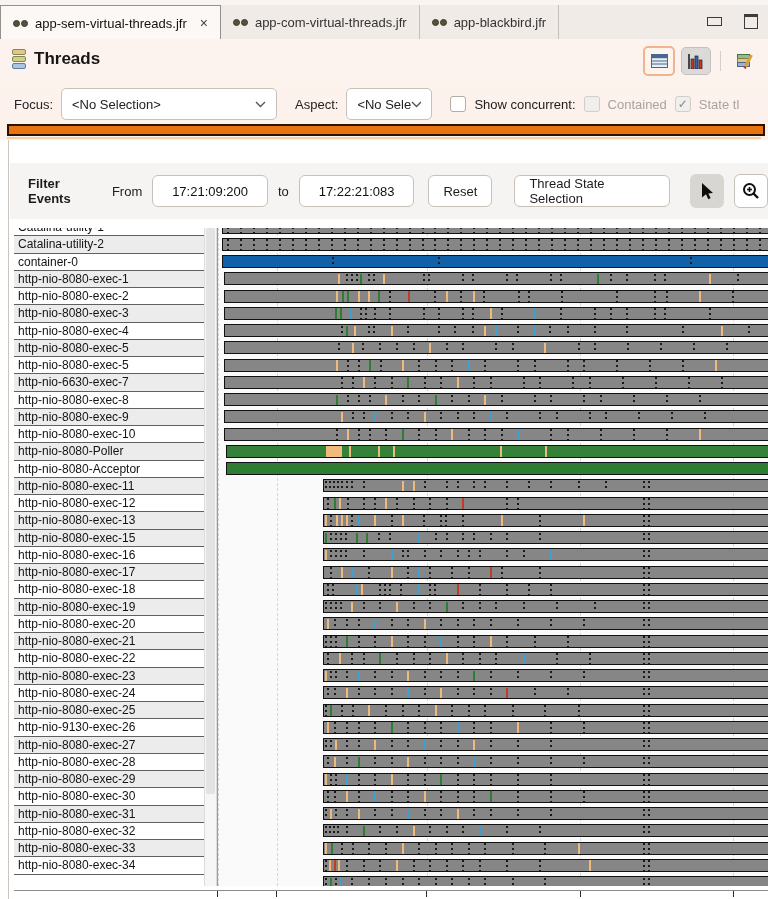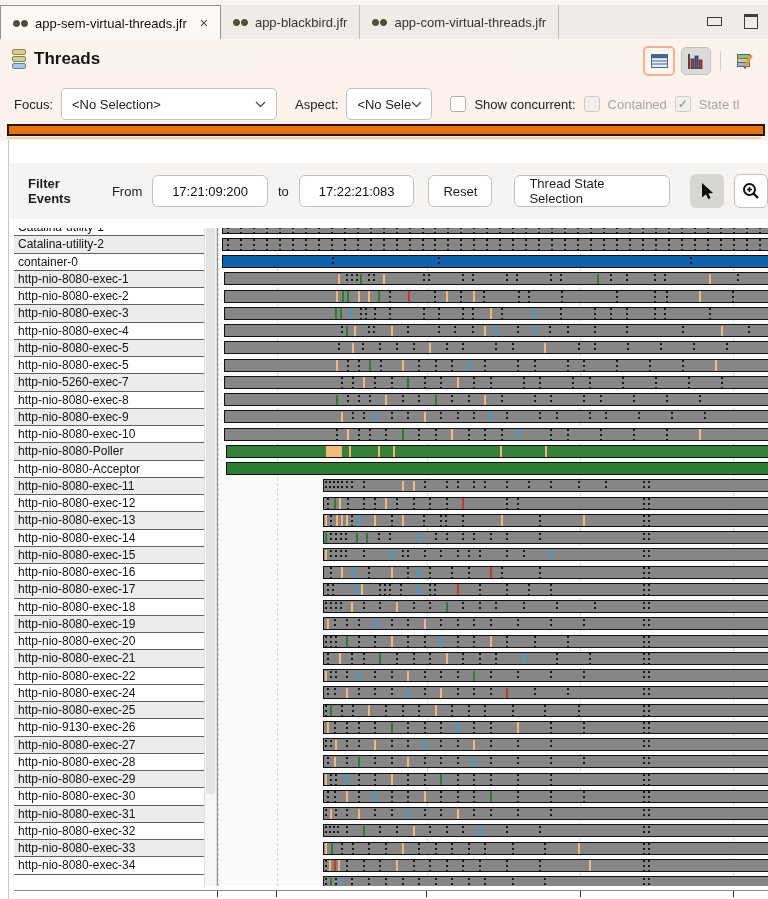--- a/index.html
+++ b/index.html
@@ -86,28 +86,28 @@
           <i></i>
         </span>
       <span>app-sem-virtual-threads.jfr</span>
       <span class="tab-close">×</span>
     </div>
     <div class="tab">
       <span class="jfr-icon">
           <i></i>
           <i></i>
         </span>
-      <span>app-blackbird.jfr</span>
+      <span>app-com-virtual-threads.jfr</span>
     </div>
     <div class="tab">
       <span class="jfr-icon">
           <i></i>
           <i></i>
         </span>
-      <span>app-com-virtual-threads.jfr</span>
+      <span>app-blackbird.jfr</span>
     </div>
     <div class="win-controls">
       <span class="min-ic"></span>
       <span class="max-ic"></span>
     </div>
   </div>
 
   <div class="view-header">
     <div class="title-row">
       <span class="threads-ic">
@@ -201,38 +201,38 @@
       <div class="list-inner" id="thread-list">
           <div class="list-row">Catalina-utility-1</div>
           <div class="list-row alt">Catalina-utility-2</div>
           <div class="list-row">container-0</div>
           <div class="list-row alt">http-nio-8080-exec-1</div>
           <div class="list-row">http-nio-8080-exec-2</div>
           <div class="list-row alt">http-nio-8080-exec-3</div>
           <div class="list-row">http-nio-8080-exec-4</div>
           <div class="list-row alt">http-nio-8080-exec-5</div>
           <div class="list-row">http-nio-8080-exec-5</div>
-          <div class="list-row alt">http-nio-5260-exec-7</div>
+          <div class="list-row alt">http-nio-6630-exec-7</div>
           <div class="list-row">http-nio-8080-exec-8</div>
           <div class="list-row alt">http-nio-8080-exec-9</div>
           <div class="list-row">http-nio-8080-exec-10</div>
           <div class="list-row alt">http-nio-8080-Poller</div>
           <div class="list-row">http-nio-8080-Acceptor</div>
           <div class="list-row alt">http-nio-8080-exec-11</div>
           <div class="list-row">http-nio-8080-exec-12</div>
           <div class="list-row alt">http-nio-8080-exec-13</div>
-          <div class="list-row">http-nio-8080-exec-14</div>
           <div class="list-row alt">http-nio-8080-exec-15</div>
           <div class="list-row">http-nio-8080-exec-16</div>
           <div class="list-row alt">http-nio-8080-exec-17</div>
           <div class="list-row">http-nio-8080-exec-18</div>
           <div class="list-row alt">http-nio-8080-exec-19</div>
           <div class="list-row">http-nio-8080-exec-20</div>
           <div class="list-row alt">http-nio-8080-exec-21</div>
           <div class="list-row">http-nio-8080-exec-22</div>
+          <div class="list-row alt">http-nio-8080-exec-23</div>
           <div class="list-row">http-nio-8080-exec-24</div>
           <div class="list-row alt">http-nio-8080-exec-25</div>
           <div class="list-row">http-nio-9130-exec-26</div>
           <div class="list-row alt">http-nio-8080-exec-27</div>
           <div class="list-row">http-nio-8080-exec-28</div>
           <div class="list-row alt">http-nio-8080-exec-29</div>
           <div class="list-row">http-nio-8080-exec-30</div>
           <div class="list-row alt">http-nio-8080-exec-31</div>
           <div class="list-row">http-nio-8080-exec-32</div>
           <div class="list-row alt">http-nio-8080-exec-33</div>

